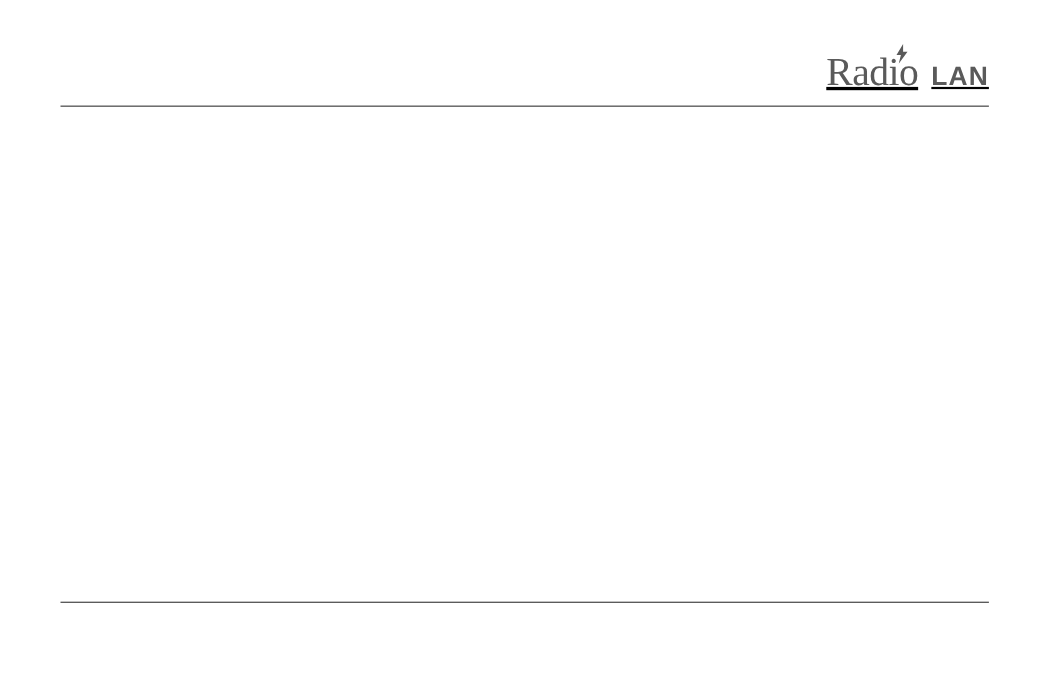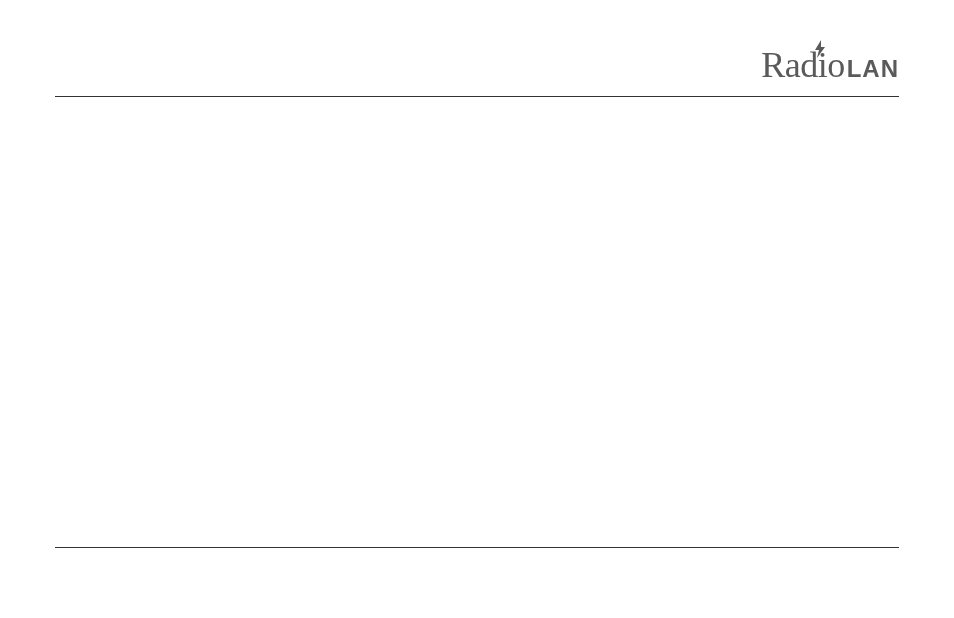--- a/index.html
+++ b/index.html
@@ -20,41 +20,42 @@
       position: relative;
     }
     .header {
       position: absolute;
       top: 44px;
       left: 42px;
       right: 55px;
       display: flex;
       justify-content: flex-end;
       align-items: flex-start;
+      text-decoration: underline;
     }
     .logo {
       display: flex;
       align-items: baseline;
       color: #5a5a5a;
       position: relative;
     }
     .logo-radio {
       font-family: Georgia, 'Times New Roman', serif;
       font-size: 36px;
       font-weight: 400;
       letter-spacing: -0.5px;
       color: #5a5a5a;
     }
     .logo-lan {
       font-family: Arial, Helvetica, sans-serif;
       font-size: 24px;
       font-weight: 900;
       letter-spacing: 1px;
       color: #5a5a5a;
-      margin-left: 2px;
+      margin-left: 12px;
     }
     .logo-bolt {
       position: absolute;
       top: -4px;
       right: 72px;
       width: 14px;
       height: 18px;
     }
     .top-rule {
       position: absolute;

